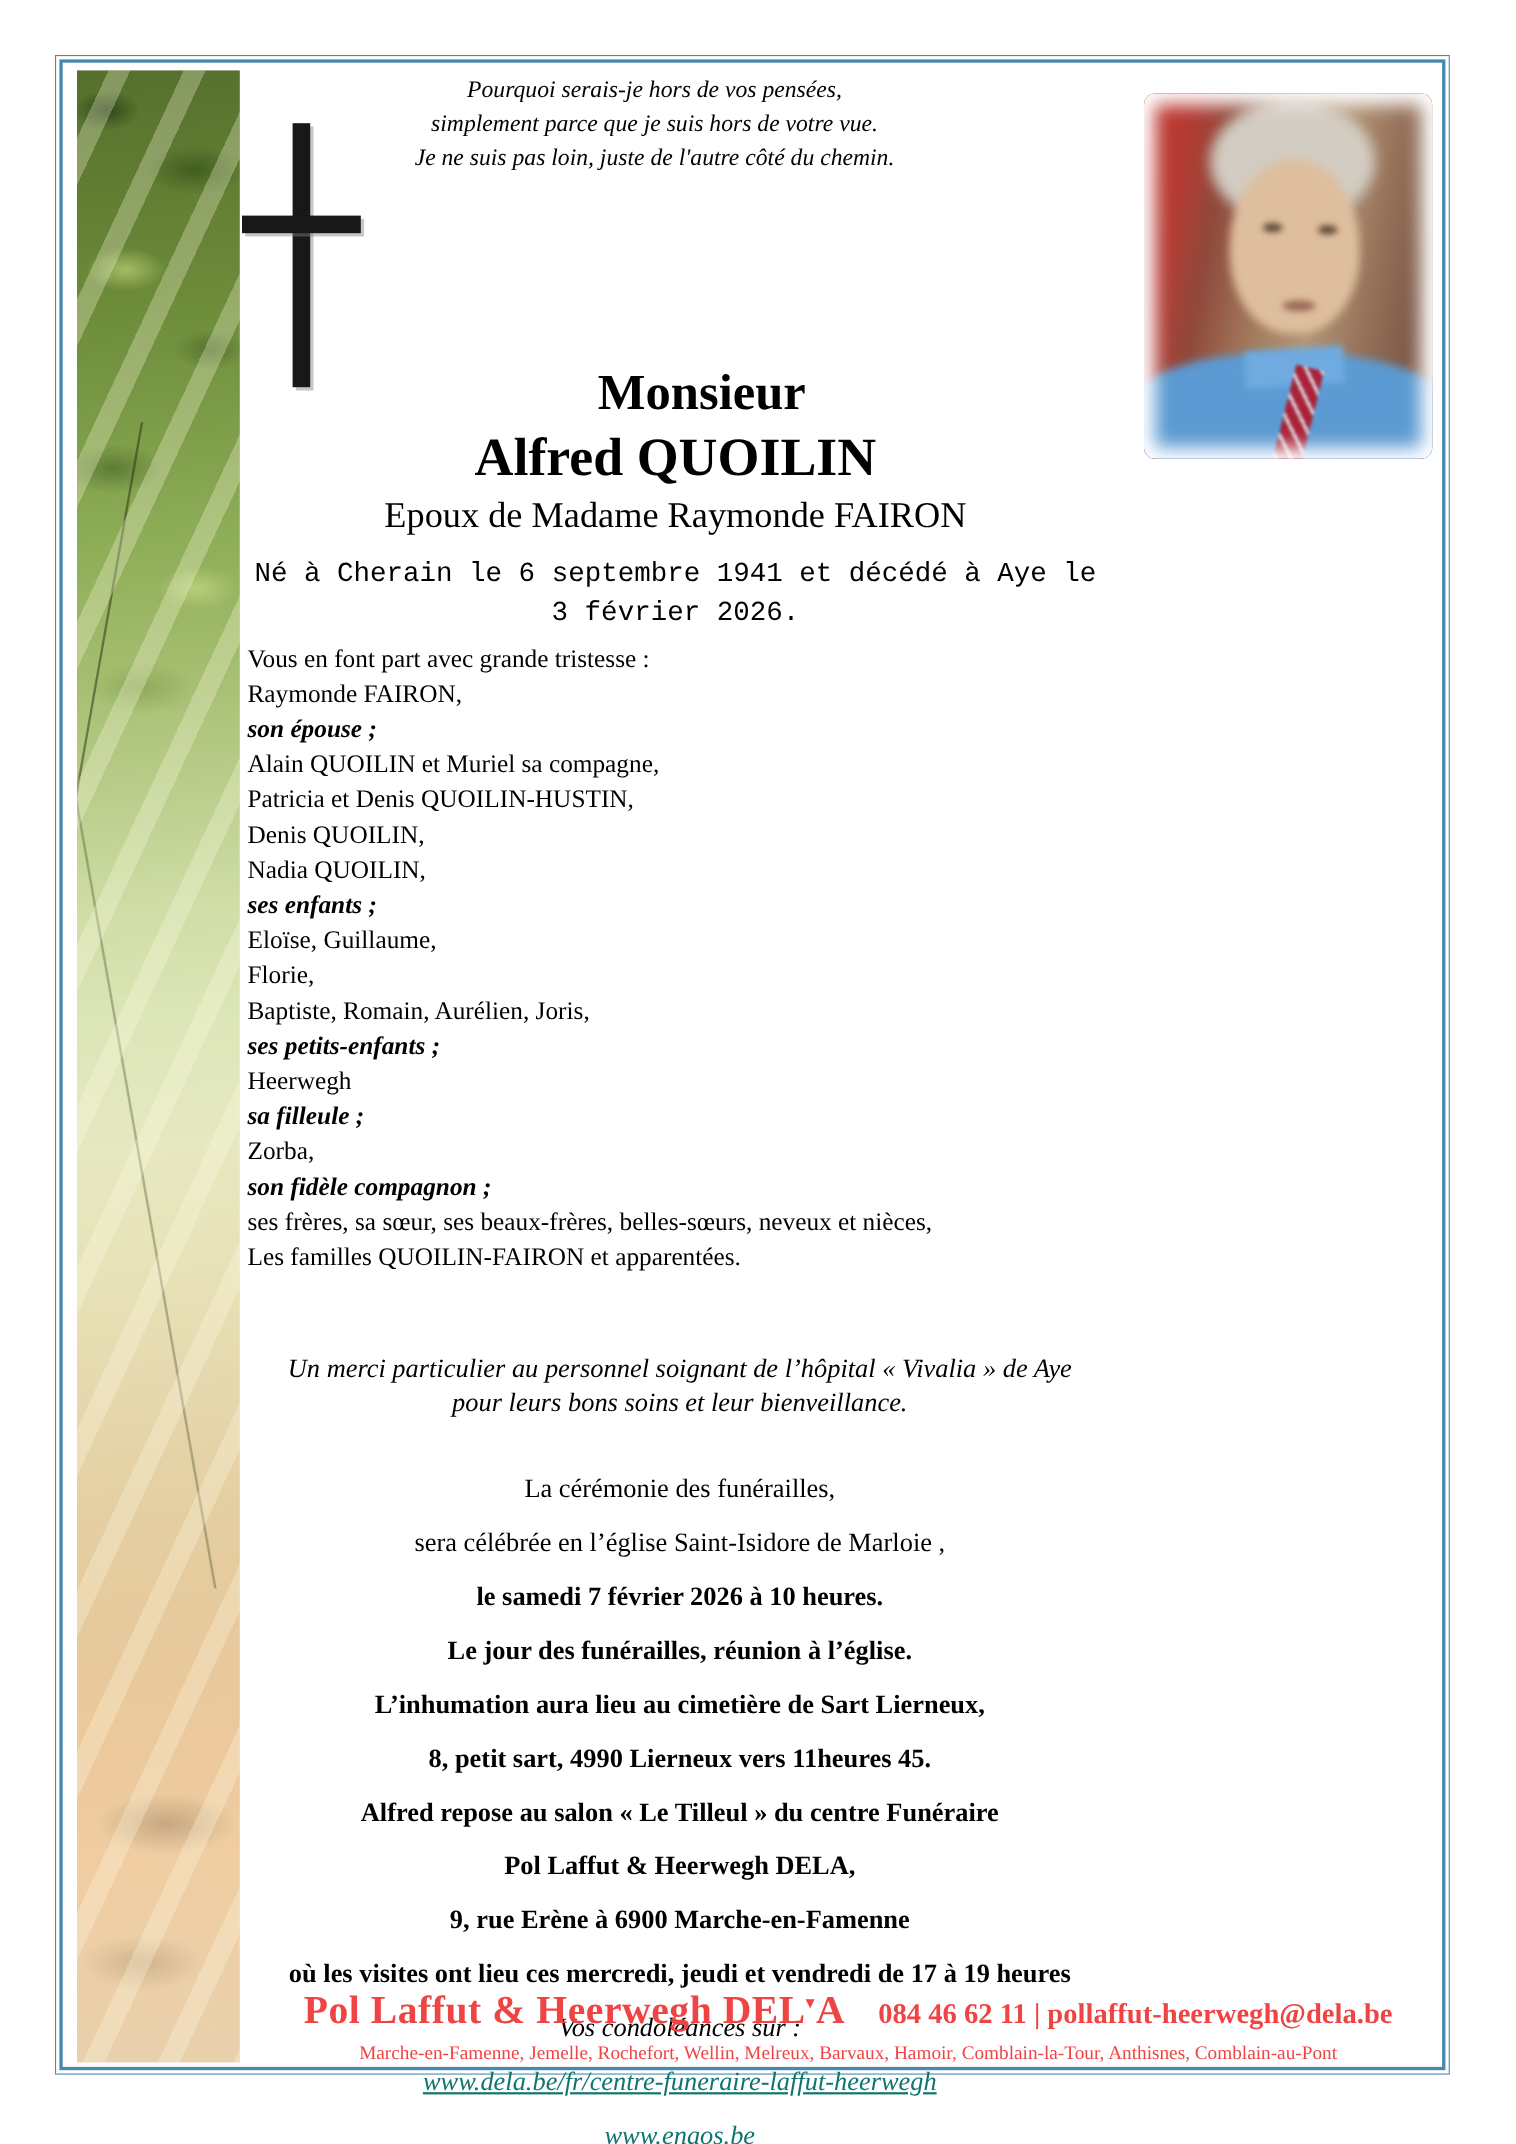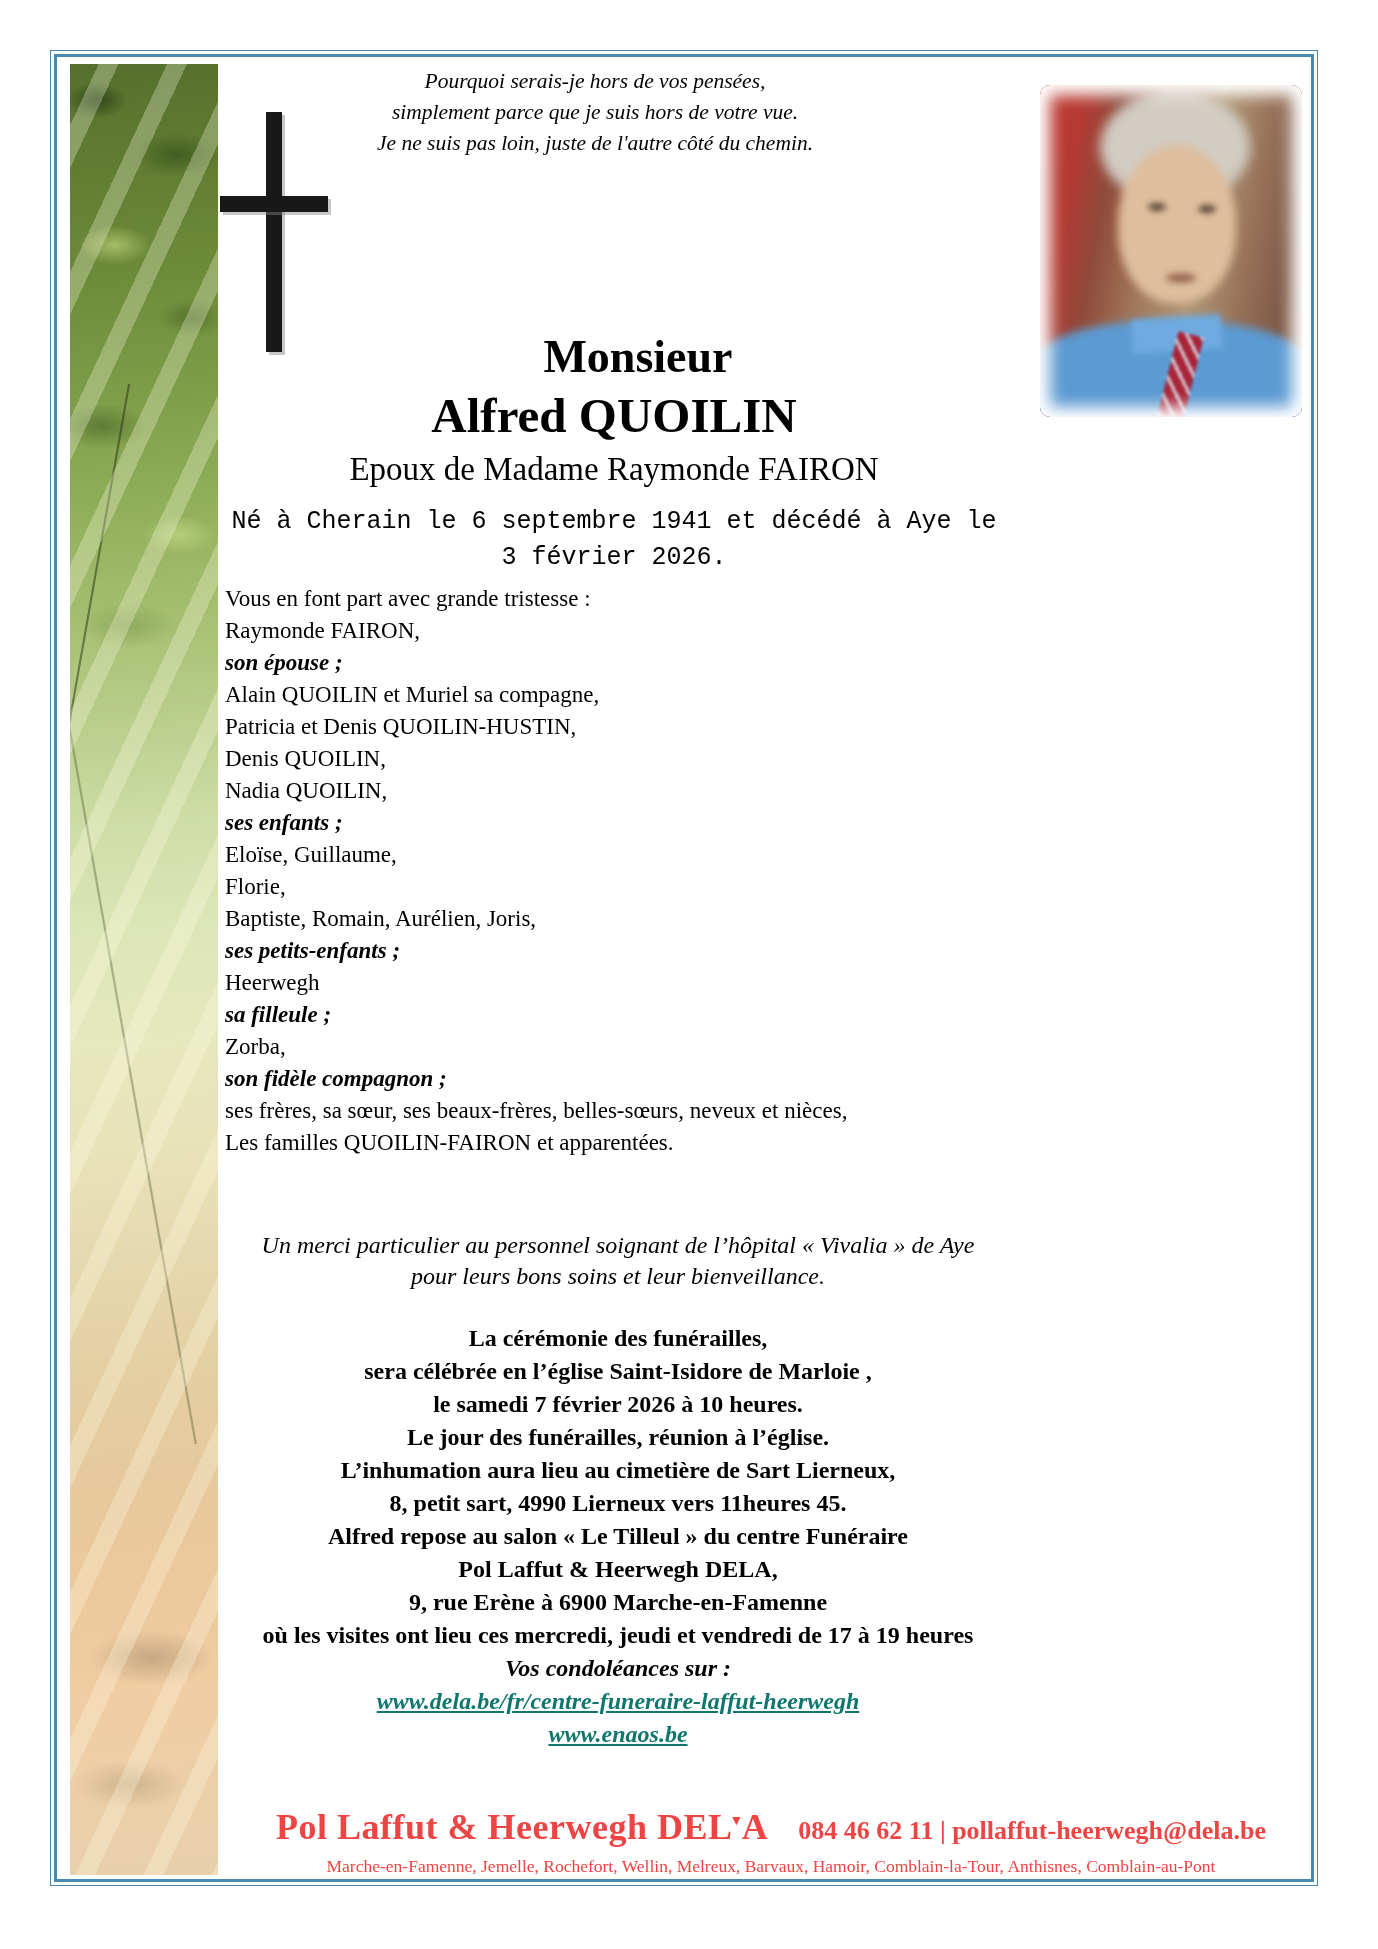--- a/index.html
+++ b/index.html
@@ -87,21 +87,21 @@
   .body-block p{margin:0;}
   .role{font-weight:bold;font-style:italic;}
   .mt20{margin-top:20px;}.mt3{margin-top:3px;}.mt11{margin-top:11px;}
   
   .thanks{position:absolute;left:218px;top:1230px;width:800px;text-align:center;
     font-style:italic;font-size:24px;line-height:31px;}
   .thanks p{margin:0;}
   
   .ceremony{position:absolute;left:218px;top:1322px;width:800px;text-align:center;
     font-size:24px;line-height:33px;}
-  .ceremony p{margin:0;font-weight:bold;}
+  .ceremony p{margin:16px;}
   .bold{font-weight:bold;}
   .cmt11{margin-top:11px;}.cmt17{margin-top:17px;}.cmt12{margin-top:12px;}.cmt3{margin-top:3px;}
   .italic{font-style:italic;}
   .weblink{color:#0f766e;text-decoration:underline;font-style:italic;cursor:pointer;}
   
   .footer{position:absolute;left:225px;top:1806px;width:1092px;text-align:center;
     color:#ef4444;}
   .footer-top{display:flex;justify-content:center;align-items:baseline;gap:30px;}
   .brand{font-size:36px;font-weight:bold;letter-spacing:.5px;white-space:nowrap;}
   .brand-mark{display:inline-block;font-size:14px;vertical-align:14px;

